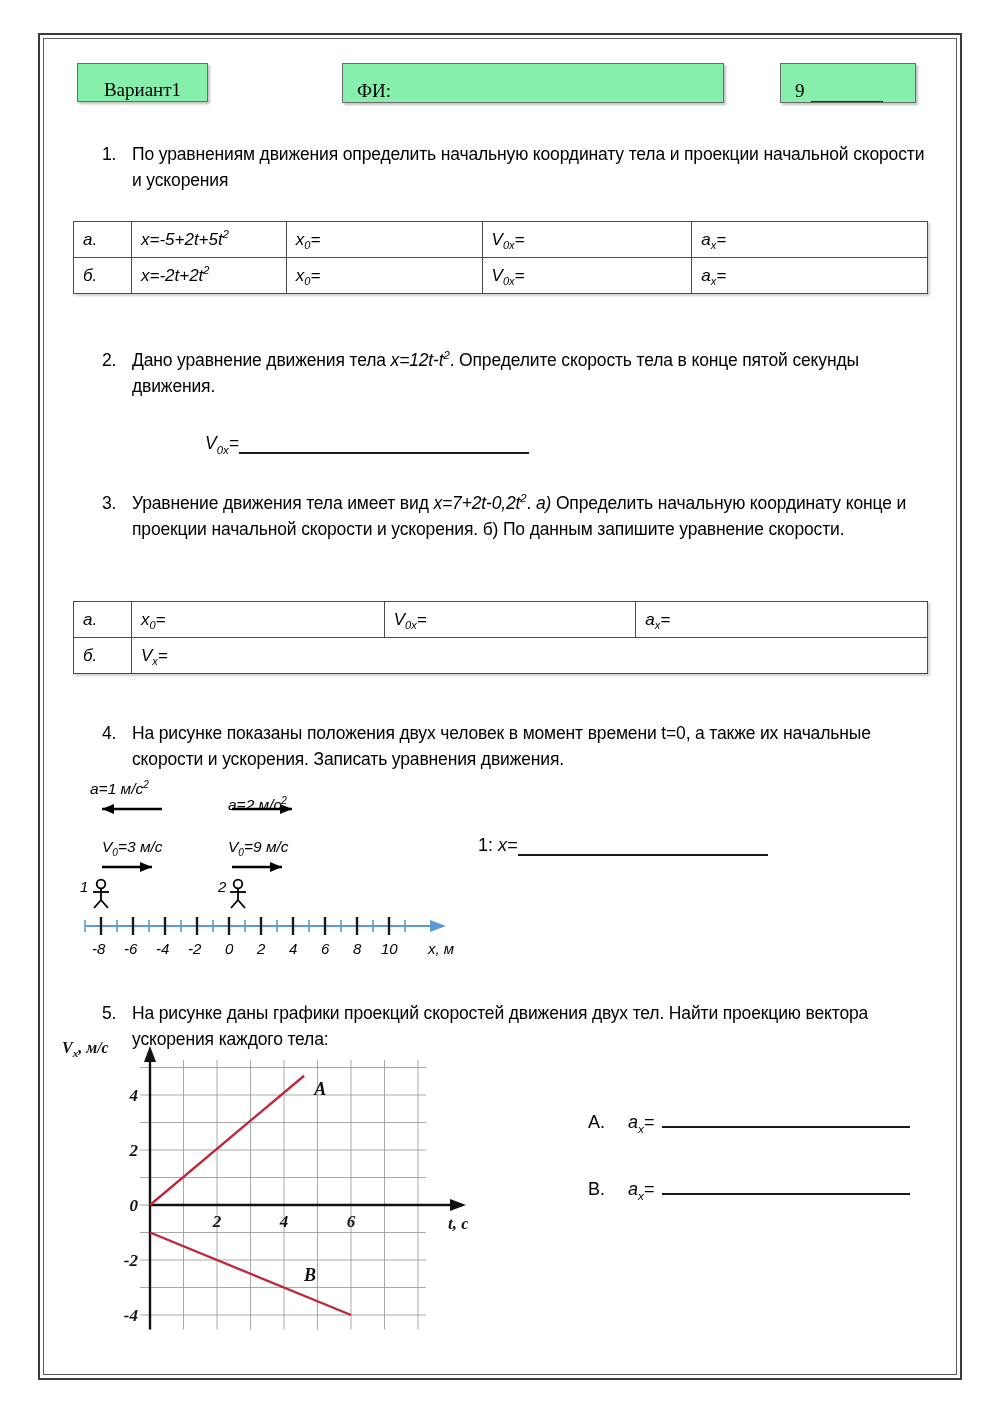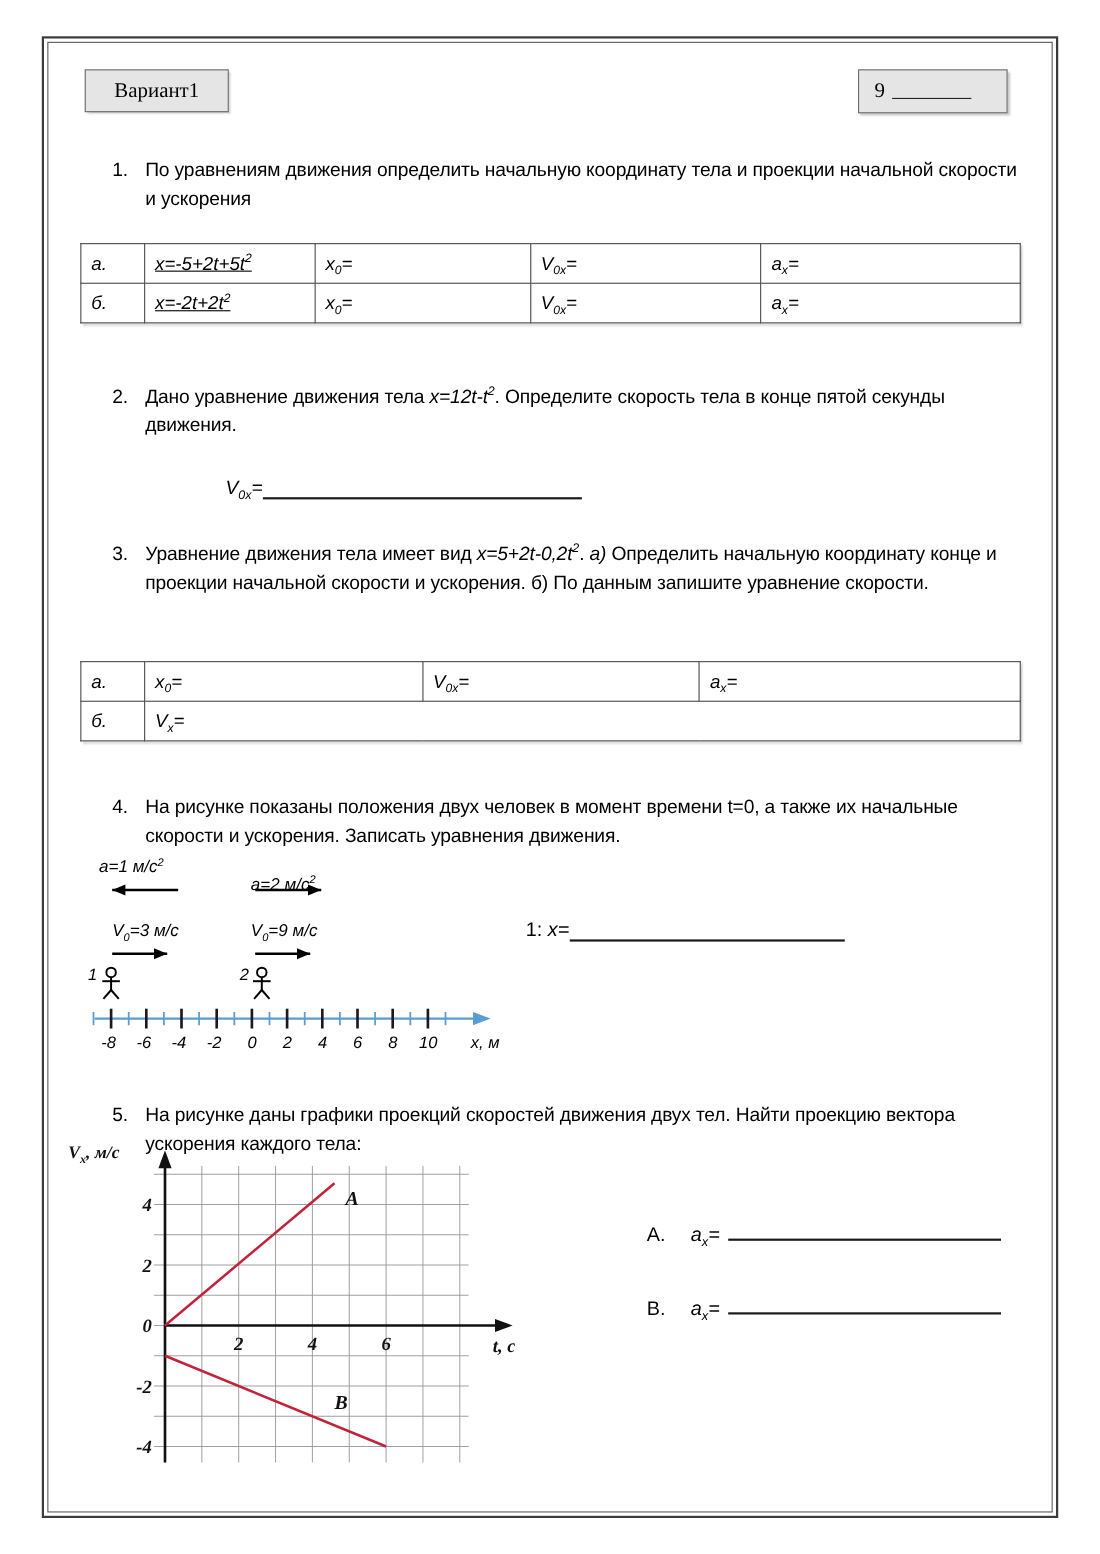--- a/index.html
+++ b/index.html
@@ -31,23 +31,23 @@
 
   .content {
     position: absolute;
     left: 0; top: 0; width: 924px; height: 1347px;
   }
 
   
   .hdr-box {
     position: absolute;
     border: 1px solid #6c6c6c;
-    background: #e5e5e5;
+    background: #86efac;
     box-shadow: 2px 2px 2px rgba(120,120,120,.45);
-    display: flex; align-items: center;
+    display: flex; align-items: flex-end;
   }
   #variant-box {
     left: 37px; top: 28px; width: 131px; height: 39px;
     justify-content: center;
   }
   #variant-box .txt {
     font-family: "Liberation Serif", serif;
     font-size: 19px;
   }
   #fi-box {
@@ -108,21 +108,21 @@
     border: 1px solid #4a4a4a;
     height: 36px;
     padding: 2px 9px;
     font-size: 17px;
     font-style: italic;
     vertical-align: middle;
     white-space: nowrap;
   }
   #table1 { left: 33px; top: 186px; width: 855px; }
   #table1 td:nth-child(1) { width: 58px; }
-  #table1 td:nth-child(2) { width: 155px; text-decoration: underline; }
+  #table1 td:nth-child(2) { width: 155px; }
   #table1 td:nth-child(3) { width: 196px; }
   #table1 td:nth-child(4) { width: 210px; }
   #table1 td:nth-child(5) { width: 236px; }
 
   #table2 { left: 33px; top: 566px; width: 855px; }
   #table2 td.c1 { width: 58px; }
   #table2 td.c2 { width: 253px; }
   #table2 td.c3 { width: 252px; }
   #table2 td.c4 { width: 292px; }
 
@@ -193,20 +193,23 @@
 
 <div class="page-outer">
   <div class="page-inner"></div>
 
   <div class="content">
 
     <div class="hdr-box" id="variant-box">
       <span class="txt">Вариант1</span>
     </div>
 
+    <div class="hdr-box" id="fi-box">
+      <span class="txt">ФИ:</span>
+    </div>
 
     <div class="hdr-box" id="class-box">
       <span class="txt">9</span>
       <span class="blank"></span>
     </div>
 
     <div class="q" id="q1">
       <span class="num">1.</span>
       <span class="body">По уравнениям движения определить начальную координату тела и проекции начальной скорости и ускорения</span>
     </div>
@@ -234,21 +237,21 @@
       <span class="num">2.</span>
       <span class="body"><span>Дано уравнение движения тела </span><em class="it"><span>x=12t-t</span><sup>2</sup></em><span>. Определите скорость тела в конце пятой секунды движения.</span></span>
     </div>
 
     <div id="q2-ans">
       <span>V</span><sub>0x</sub><span>=</span><span class="ansline"></span>
     </div>
 
     <div class="q" id="q3">
       <span class="num">3.</span>
-      <span class="body"><span>Уравнение движения тела имеет вид </span><em class="it"><span>x=5+2t-0,2t</span><sup>2</sup></em><span>. </span><em class="it">а)</em><span> Определить начальную координату конце и проекции начальной скорости и ускорения. б) По данным запишите уравнение скорости.</span></span>
+      <span class="body"><span>Уравнение движения тела имеет вид </span><em class="it"><span>x=7+2t-0,2t</span><sup>2</sup></em><span>. </span><em class="it">а)</em><span> Определить начальную координату конце и проекции начальной скорости и ускорения. б) По данным запишите уравнение скорости.</span></span>
     </div>
 
     <table class="grid" id="table2">
       <tbody>
           <tr>
         <td class="c1">а.</td>
         <td class="c2"><span>x</span><sub>0</sub><span>=</span></td>
         <td class="c3"><span>V</span><sub>0x</sub><span>=</span></td>
         <td class="c4"><span>a</span><sub>x</sub><span>=</span></td>
       </tr>

